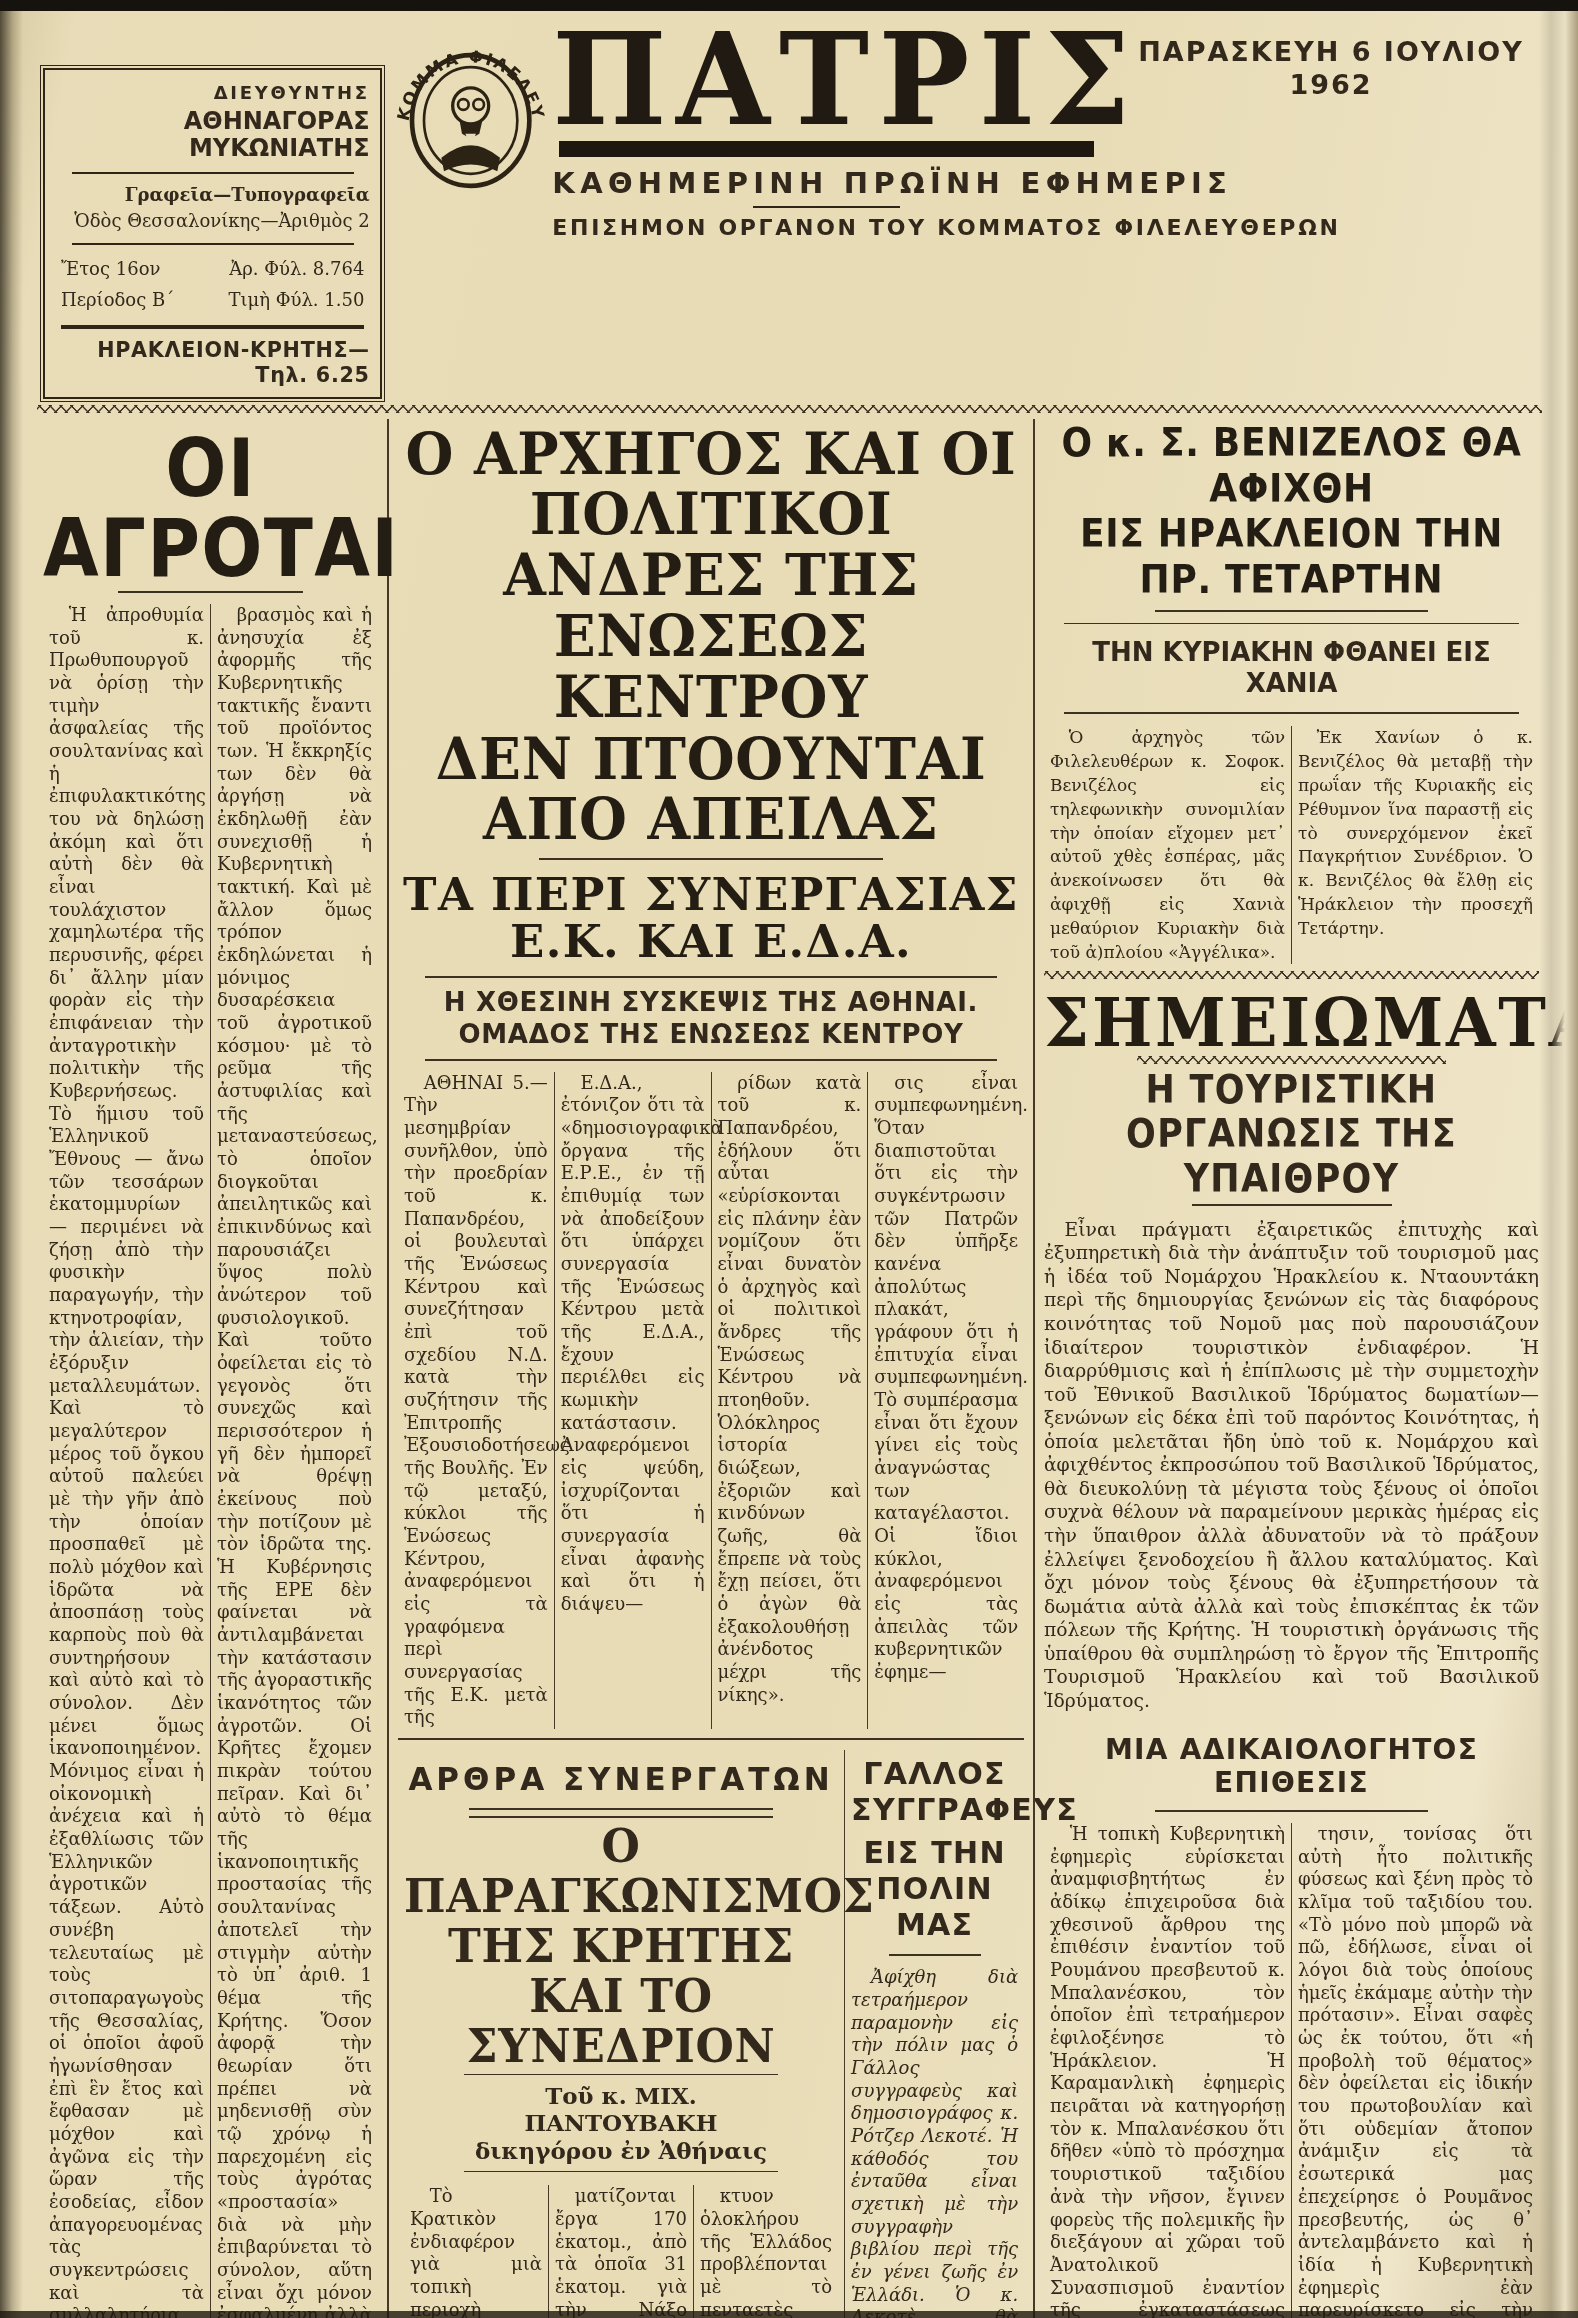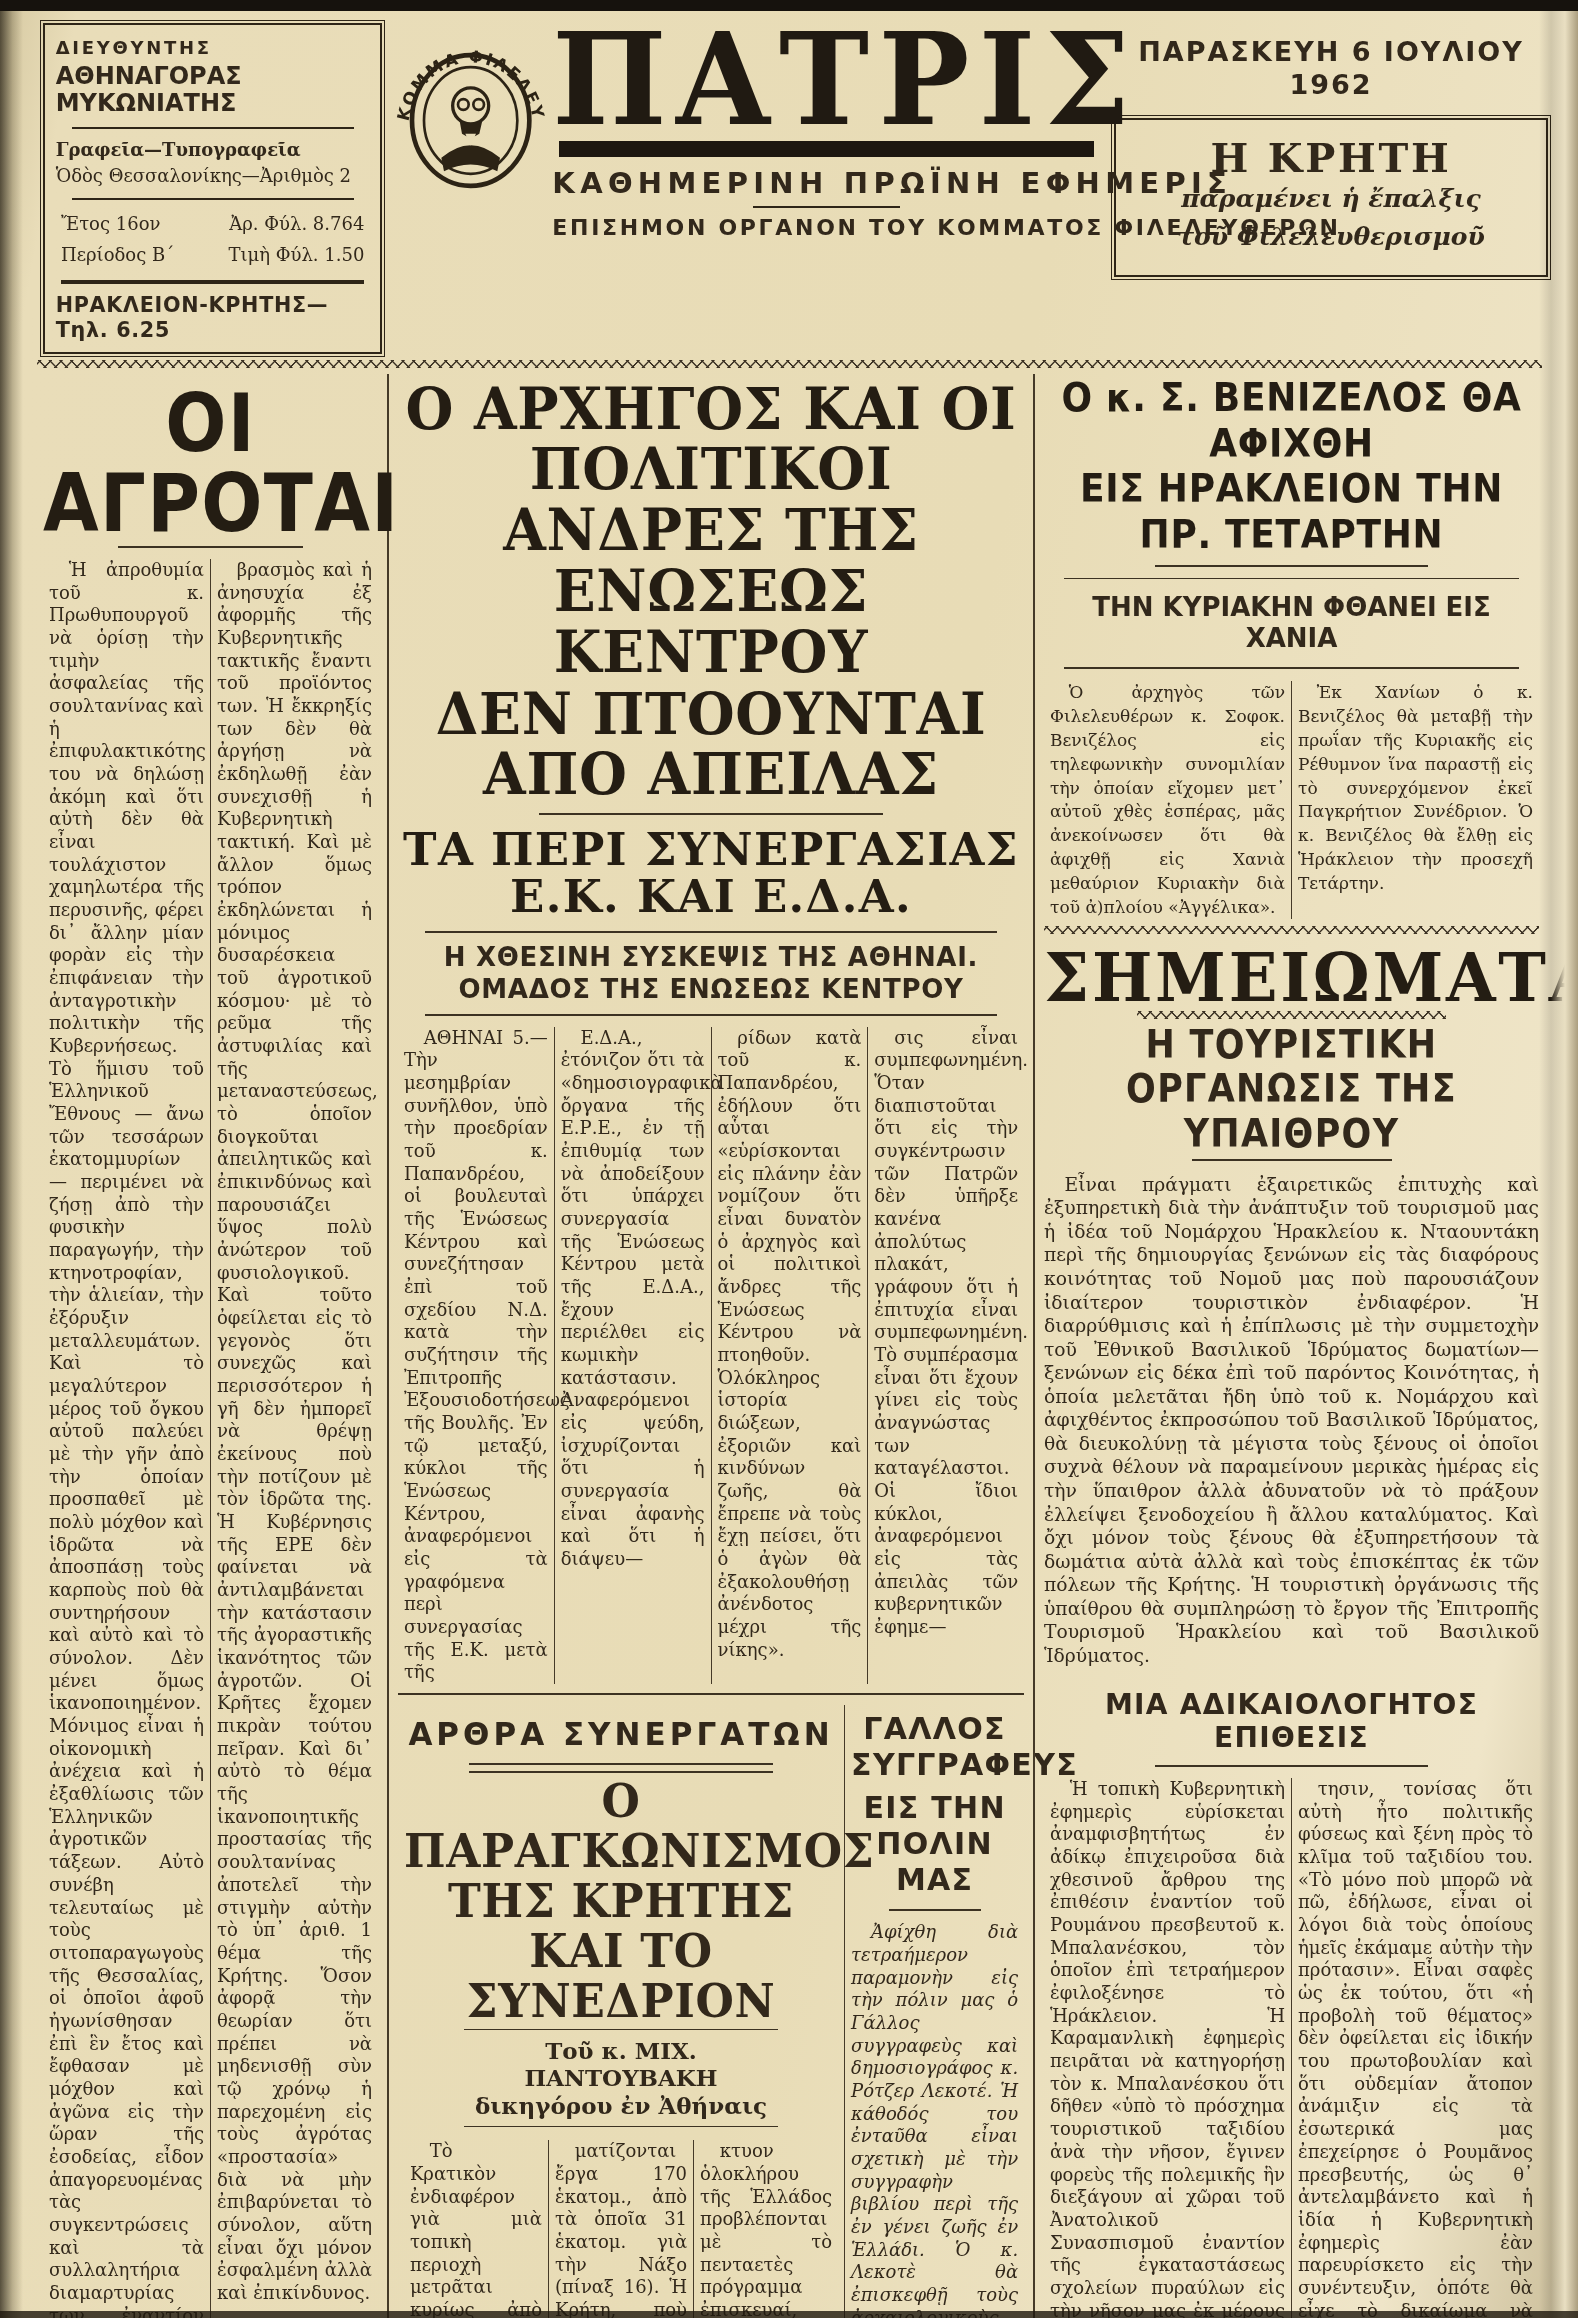--- a/index.html
+++ b/index.html
@@ -9,21 +9,21 @@
   .topbar{position:absolute;top:0;left:0;right:0;height:10.7px;background:#16120d;z-index:5;}
   .leftedge{position:absolute;top:0;left:0;bottom:0;width:23px;
         background:linear-gradient(90deg,rgba(38,32,20,.75),rgba(100,90,62,.35) 55%,rgba(0,0,0,0));z-index:4;}
   .rightedge{position:absolute;top:0;right:0;bottom:0;width:40px;
         background:linear-gradient(270deg,#a6997a 0%,#e9dfc2 35%,rgba(0,0,0,.12) 70%,rgba(0,0,0,0));z-index:4;}
   .botedge{position:absolute;left:0;right:0;bottom:0;height:8px;background:rgba(30,24,14,.8);z-index:4;}
 
   
   .masthead{display:flex;align-items:flex-start;padding:23px 31px 2.7px 43px;gap:13.3px;}
   .mh-left{width:314px;border:2px solid #2e2517;outline:1.3px solid #2e2517;outline-offset:2px;
-           padding:12px 10.7px 9.3px;text-align:left;flex:none;}
+           padding:12px 10.7px 9.3px;text-align:right;flex:none;margin-top:45px;}
   .dir-label{font:700 18px/1.2 "DejaVu Sans",sans-serif;letter-spacing:2.7px;}
   .dir-name{font:700 24px/1.15 "DejaVu Sans",sans-serif;margin-top:4px;}
   .mh-hr{height:2px;background:#2e2517;margin:9.3px 16px;}
   .mh-hr.thick{height:4px;margin:9.3px 5.3px;}
   .offices{font:700 18px/1.3 "DejaVu Serif",serif;}
   .address{font:400 18px/1.5 "DejaVu Serif",serif;}
   .mh-row{display:flex;justify-content:space-between;font:400 18px/1.7 "DejaVu Serif",serif;padding:0 5.3px;}
   .location{font:700 20.7px/1.2 "DejaVu Sans",sans-serif;letter-spacing:0.7px;margin-top:2.7px;}
   .mh-center{flex:1;display:flex;align-items:flex-start;justify-content:center;gap:6.7px;min-width:0;}
   .logo{flex:none;margin-top:4px;}
@@ -144,25 +144,20 @@
         <div class="paper-title">ΠΑΤΡΙΣ</div>
         <div class="title-bar"></div>
         <div class="sub1">ΚΑΘΗΜΕΡΙΝΗ ΠΡΩΪΝΗ ΕΦΗΜΕΡΙΣ</div>
         <div class="sub1-rule"></div>
         <div class="sub2">ΕΠΙΣΗΜΟΝ ΟΡΓΑΝΟΝ ΤΟΥ ΚΟΜΜΑΤΟΣ ΦΙΛΕΛΕΥΘΕΡΩΝ</div>
       </div>
     </div>
 
     <div class="mh-right">
       <div class="date-line">ΠΑΡΑΣΚΕΥΗ 6 ΙΟΥΛΙΟΥ 1962</div>
-      <div class="motto">
-        <div class="motto-title">Η ΚΡΗΤΗ</div>
-        <div class="motto-line">παραμένει ἡ ἔπαλξις</div>
-        <div class="motto-line">τοῦ Φιλελευθερισμοῦ</div>
-      </div>
     </div>
   </header>
 
   <div class="wave" style="margin:2.7px 37px"></div>
 
   <main class="content">
 
     <section class="col-left">
       <h1 class="h-agrotai">ΟΙ ΑΓΡΟΤΑΙ</h1>
       <div class="rule-c"></div>

